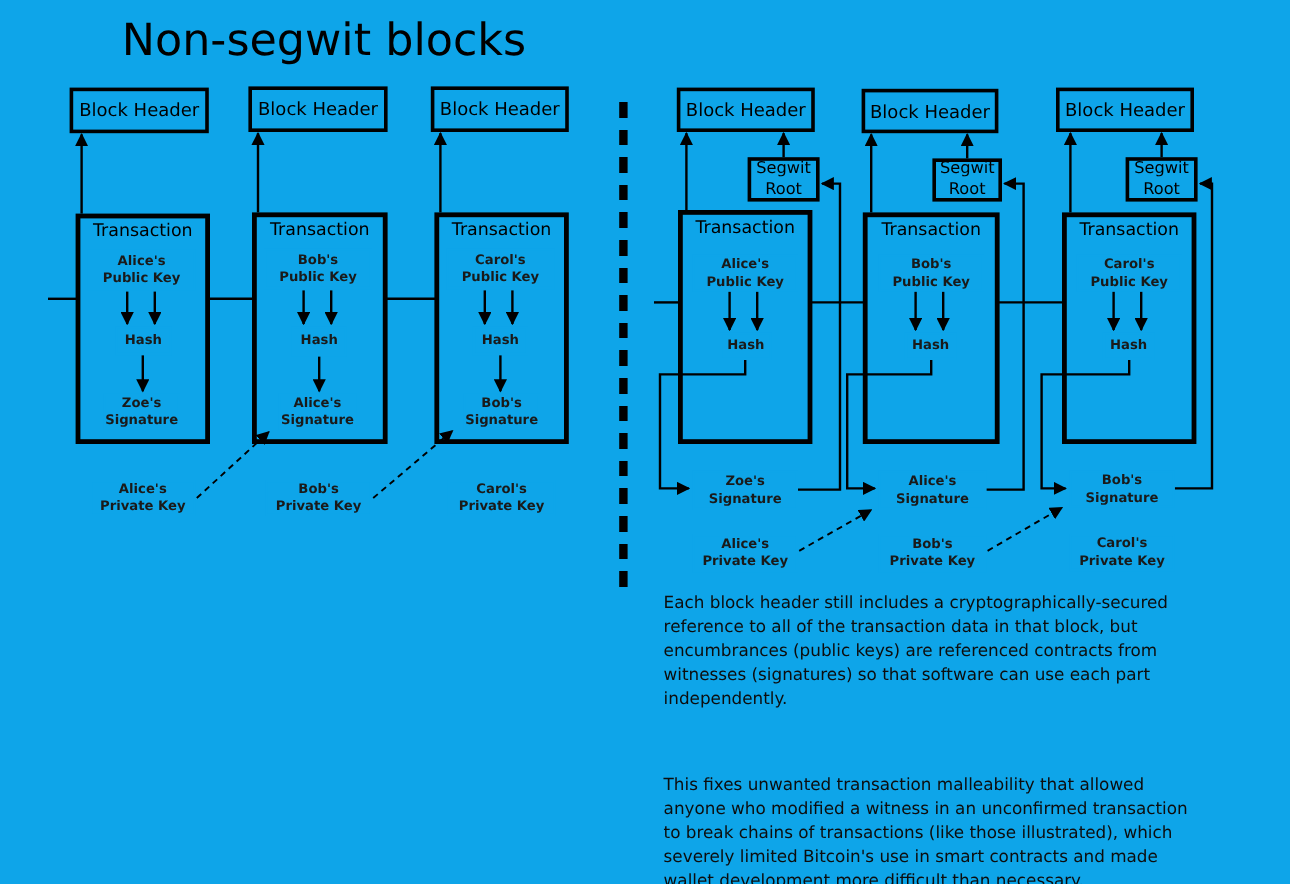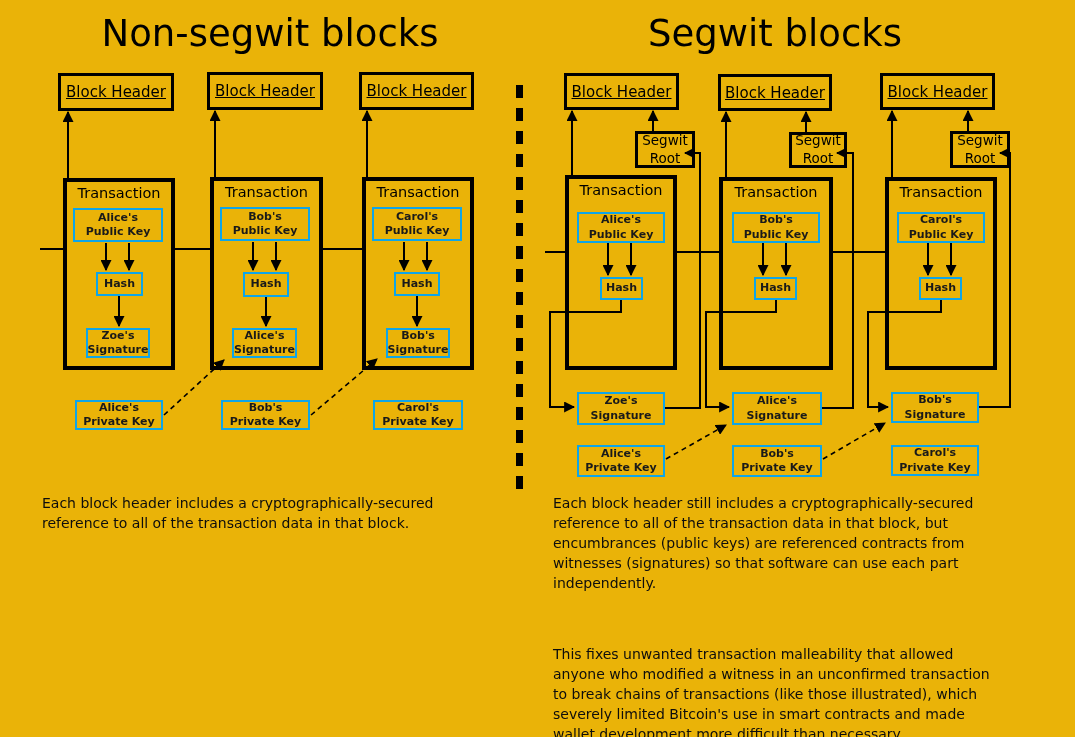--- a/index.html
+++ b/index.html
@@ -1,28 +1,28 @@
 <!DOCTYPE html>
 <html><head>
 <meta charset="utf-8">
 <style>
   html,body{margin:0;padding:0;background:#fff;}
   .canvas{
-    position:relative;width:1075px;height:737px;background:#eab308;overflow:hidden;
+    position:relative;width:1075px;height:737px;background:#0ea5e9;overflow:hidden;
     font-family:"DejaVu Sans","Liberation Sans",sans-serif;color:#000;
   }
   .wires{position:absolute;left:0;top:0;width:1075px;height:737px;}
   .title{position:absolute;text-align:center;font-size:37px;line-height:1.1;color:#000;white-space:nowrap;}
   .box{
     position:absolute;box-sizing:border-box;background:transparent;border:2px solid #0ea5e9;
     display:flex;align-items:center;justify-content:center;text-align:center;white-space:pre-line;
   }
-  .bh{border:3px solid #000;font-size:15px;text-decoration:underline;}
+  .bh{border:3px solid #000;font-size:15px;}
   .tx{border:4px solid #000;align-items:flex-start;font-size:14.5px;padding-top:3px;}
-  .root{border:3px solid #000;font-size:13.5px;line-height:1.3;margin-left:12px;}
+  .root{border:3px solid #000;font-size:13.5px;line-height:1.3;}
   .small{font-size:11px;font-weight:bold;line-height:1.3;color:#1a1a1a;}
   .desc{position:absolute;font-size:14px;line-height:20px;white-space:pre-line;color:#0d0d0d;}
   .divider{
     position:absolute;left:516px;top:85px;width:7px;height:414px;
     background:repeating-linear-gradient(180deg,#000 0 13px,transparent 13px 23px);
   }
 </style>
 </head>
 <body>
 
@@ -94,21 +94,20 @@
       <g stroke-width="1.6" stroke-dasharray="5 4">
         <line x1="666" y1="459" x2="726" y2="425" marker-end="url(#ah)"></line>
         <line x1="823" y1="459" x2="885" y2="423" marker-end="url(#ah)"></line>
       </g>
     </g>
   </svg>
 
   <div class="divider"></div>
 
   <div class="title" style="left:0;top:14px;width:540px;">Non-segwit blocks</div>
-  <div class="title" style="left:545px;top:14px;width:460px;">Segwit blocks</div>
 
   <div class="box bh" style="left:58px;top:73px;width:116px;height:38px;">Block Header</div>
   <div class="box tx" style="left:63px;top:178px;width:112px;height:192px;">Transaction</div>
   <div class="box small" style="left:73px;top:208px;width:90px;height:34px;">Alice's
 Public Key</div>
   <div class="box small" style="left:96px;top:272px;width:47px;height:24px;">Hash</div>
   <div class="box small" style="left:86px;top:328px;width:64px;height:30px;">Zoe's
 Signature</div>
   <div class="box small" style="left:75px;top:400px;width:88px;height:30px;">Alice's
 Private Key</div>
@@ -126,22 +125,20 @@
   <div class="box bh" style="left:359px;top:72px;width:115px;height:38px;">Block Header</div>
   <div class="box tx" style="left:362px;top:177px;width:112px;height:193px;">Transaction</div>
   <div class="box small" style="left:372px;top:207px;width:90px;height:34px;">Carol's
 Public Key</div>
   <div class="box small" style="left:394px;top:272px;width:46px;height:24px;">Hash</div>
   <div class="box small" style="left:386px;top:328px;width:64px;height:30px;">Bob's
 Signature</div>
   <div class="box small" style="left:373px;top:400px;width:90px;height:30px;">Carol's
 Private Key</div>
 
-  <div class="desc" style="left:42px;top:493px;width:480px;">Each block header includes a cryptographically-secured
-reference to all of the transaction data in that block.</div>
 
   <div class="box bh" style="left:564px;top:73px;width:115px;height:37px;">Block Header</div>
   <div class="box root" style="left:623px;top:131px;width:60px;height:37px;">Segwit
 Root</div>
   <div class="box tx" style="left:565px;top:175px;width:112px;height:195px;">Transaction</div>
   <div class="box small" style="left:577px;top:212px;width:88px;height:31px;">Alice's
 Public Key</div>
   <div class="box small" style="left:600px;top:277px;width:43px;height:23px;">Hash</div>
   <div class="box small" style="left:577px;top:392px;width:88px;height:33px;">Zoe's
 Signature</div>

